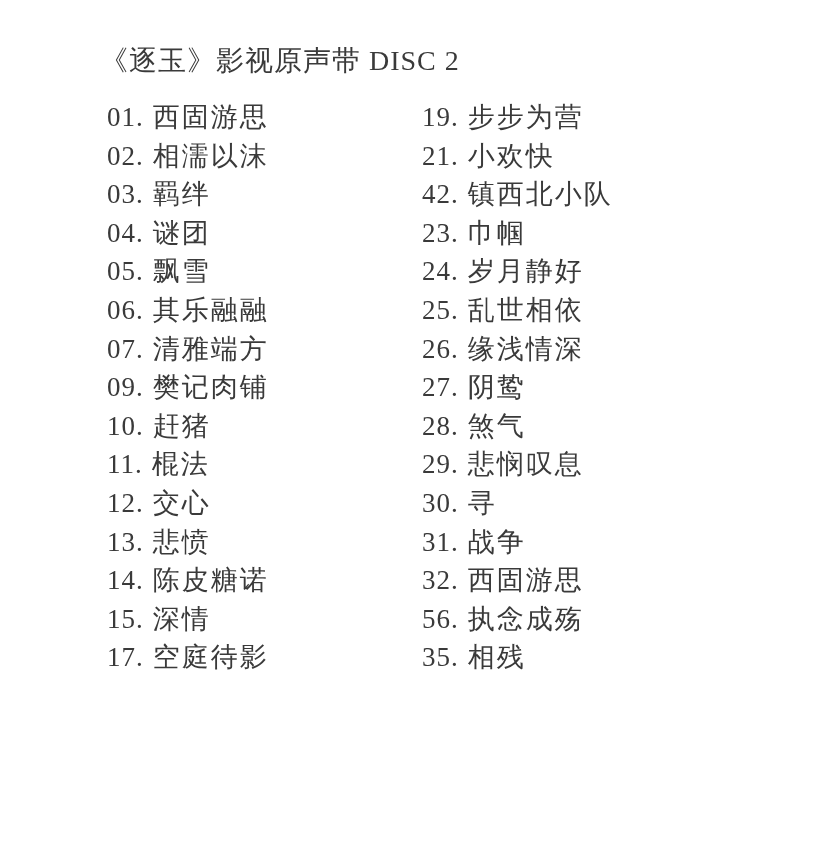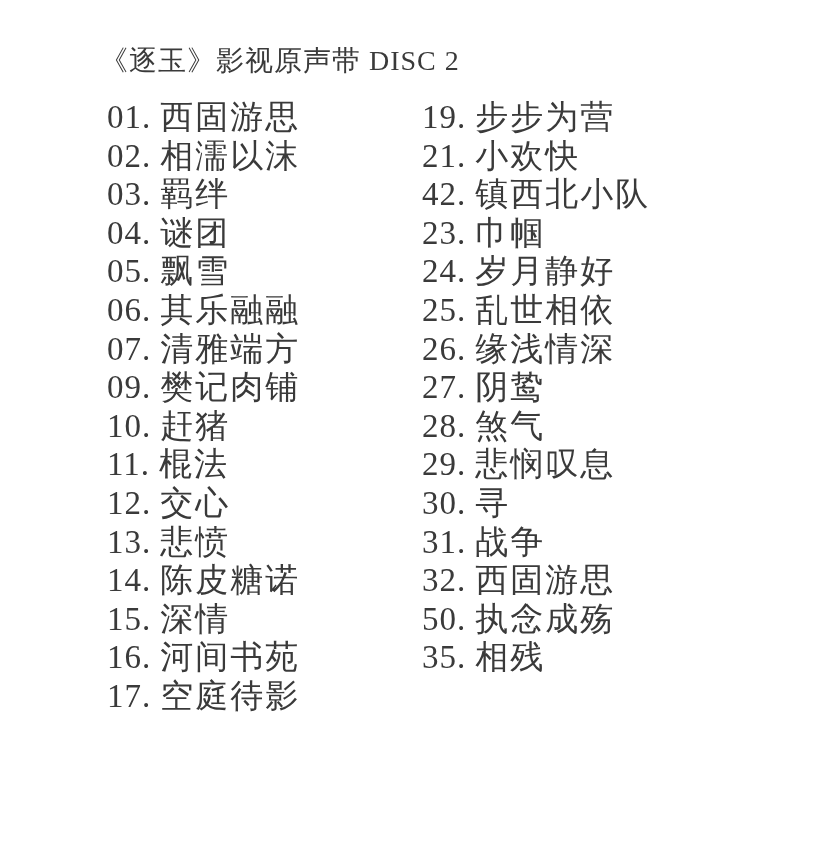--- a/index.html
+++ b/index.html
@@ -33,21 +33,21 @@
     align-items: flex-start;
     margin-left: 7px;
   }
   .col {
     display: flex;
     flex-direction: column;
   }
   .col-0 { width: 315px; }
   .col-1 { width: 330px; }
   .track {
-    font-size: 33px;
+    font-size: 27px;
     line-height: 38.6px;
     white-space: nowrap;
     display: flex;
     align-items: center;
   }
   .num {
     display: inline-block;
     margin-right: 9px;
     letter-spacing: 1px;
   }
@@ -112,24 +112,20 @@
         </div>
         <div class="track">
           <span class="num">14.</span>
           <span class="ttl">陈皮糖诺</span>
         </div>
         <div class="track">
           <span class="num">15.</span>
           <span class="ttl">深情</span>
         </div>
         <div class="track">
-          <span class="num">16.</span>
-          <span class="ttl">河间书苑</span>
-        </div>
-        <div class="track">
           <span class="num">17.</span>
           <span class="ttl">空庭待影</span>
         </div>
       </div>
     <div class="col col-1">
         <div class="track">
           <span class="num">19.</span>
           <span class="ttl">步步为营</span>
         </div>
         <div class="track">
@@ -174,21 +170,21 @@
         </div>
         <div class="track">
           <span class="num">31.</span>
           <span class="ttl">战争</span>
         </div>
         <div class="track">
           <span class="num">32.</span>
           <span class="ttl">西固游思</span>
         </div>
         <div class="track">
-          <span class="num">50.</span>
+          <span class="num">56.</span>
           <span class="ttl">执念成殇</span>
         </div>
         <div class="track">
           <span class="num">35.</span>
           <span class="ttl">相残</span>
         </div>
       </div>
   </div>
 </div>
 

